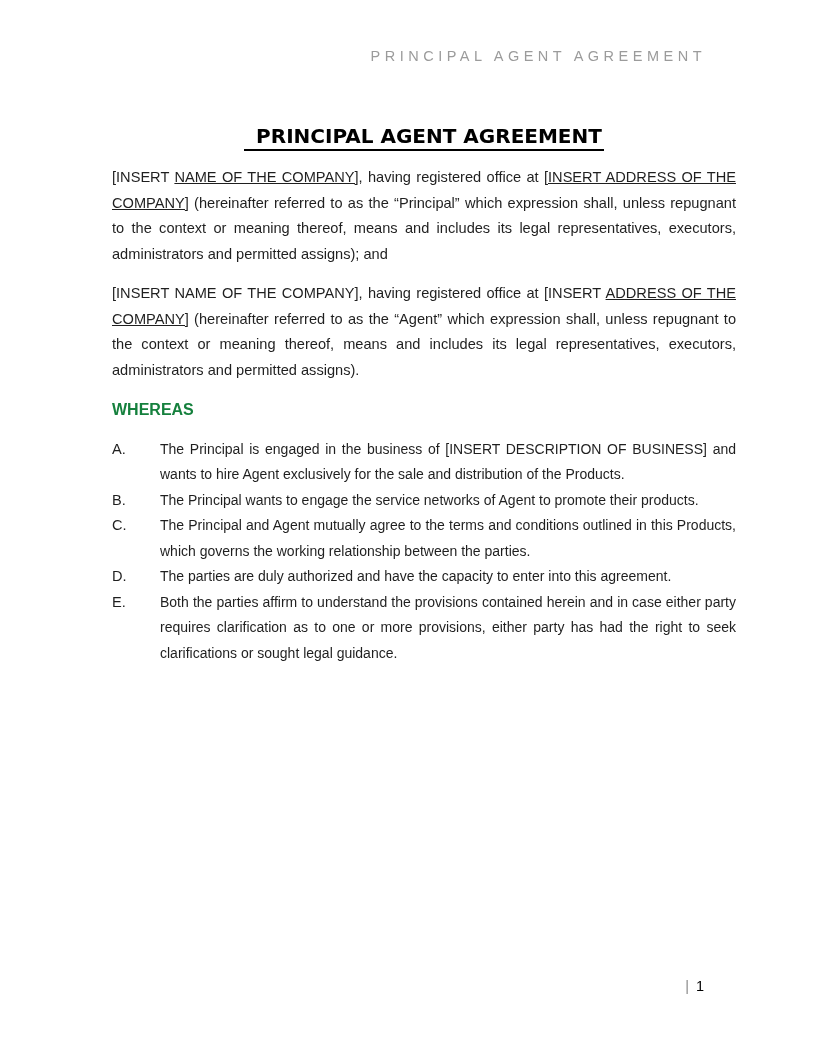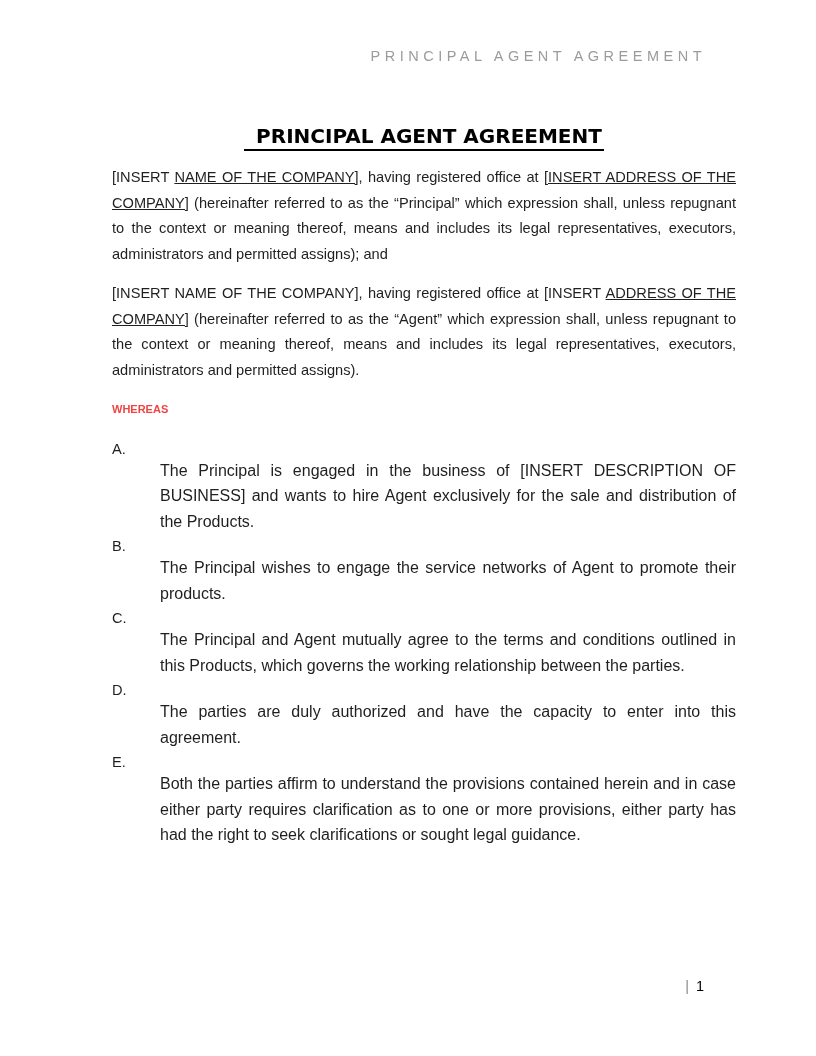--- a/index.html
+++ b/index.html
@@ -46,38 +46,37 @@
   .para {
     margin: 14px 0 0 0;
     text-align: justify;
     font-size: 14.6px;
     line-height: 25.5px;
   }
   .para .u { text-decoration: underline; }
   .whereas {
     margin: 14px 0 0 0;
     font-weight: bold;
-    font-size: 11px;
+    font-size: 16px;
     line-height: 25.5px;
-    color: #ef4444;
+    color: #15803d;
   }
   .recitals { margin: 14px 0 0 0; }
   .recital { display: flex; }
   .recital-letter {
     flex: 0 0 48px;
     width: 48px;
     font-size: 14.6px;
     line-height: 25.5px;
   }
   .recital-text {
     flex: 1;
     text-align: justify;
-    font-size: 16px;
+    font-size: 14px;
     line-height: 25.5px;
-    margin-top: 21px;
   }
   .footer {
     position: absolute;
     right: 96px;
     bottom: 62px;
     font-size: 14.5px;
     color: #000000;
   }
   .footer .sep { color: #8a8a8a; margin-right: 7px; }
 </style>
@@ -106,21 +105,21 @@
 
     <div class="recitals">
 
       <div class="recital">
         <span class="recital-letter">A.</span>
         <span class="recital-text">The Principal is engaged in the business of [INSERT DESCRIPTION OF BUSINESS] and wants to hire Agent exclusively for the sale and distribution of the Products.</span>
       </div>
 
       <div class="recital">
         <span class="recital-letter">B.</span>
-        <span class="recital-text">The Principal wishes to engage the service networks of Agent to promote their products.</span>
+        <span class="recital-text">The Principal wants to engage the service networks of Agent to promote their products.</span>
       </div>
 
       <div class="recital">
         <span class="recital-letter">C.</span>
         <span class="recital-text">The Principal and Agent mutually agree to the terms and conditions outlined in this Products, which governs the working relationship between the parties.</span>
       </div>
 
       <div class="recital">
         <span class="recital-letter">D.</span>
         <span class="recital-text">The parties are duly authorized and have the capacity to enter into this agreement.</span>

